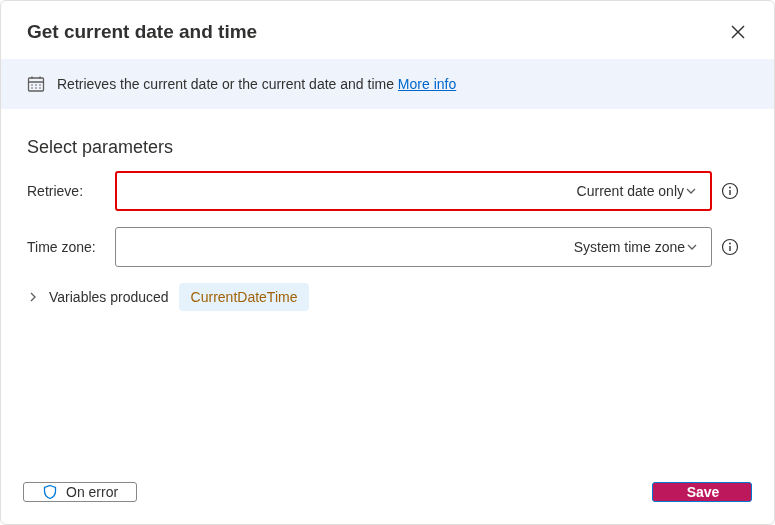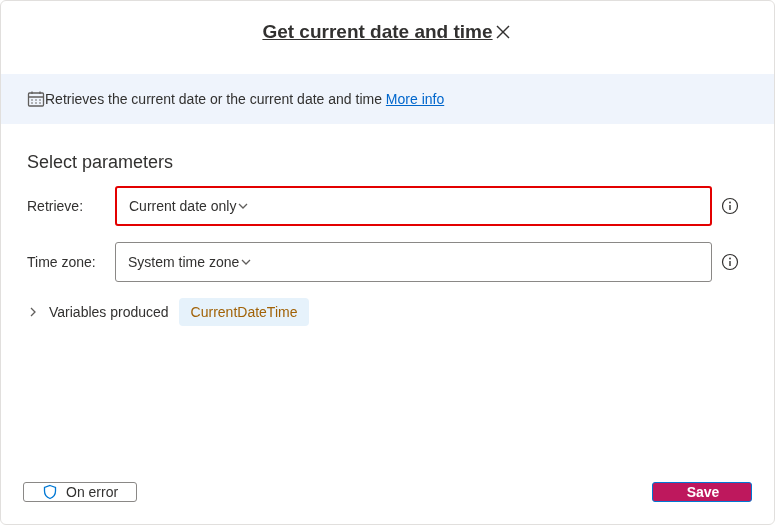--- a/index.html
+++ b/index.html
@@ -12,40 +12,40 @@
     background: #fff;
     border: 1px solid #e1dfdd;
     border-radius: 6px;
     display: flex;
     flex-direction: column;
     overflow: hidden;
   }
   .header {
     display: flex;
     align-items: center;
-    justify-content: center;
-    padding: 20px 26px 31px 26px;
-    text-decoration: underline;
+    justify-content: space-between;
+    padding: 20px 26px 16px 26px;
   }
   .title {
     font-size: 19px;
     font-weight: 600;
     color: #323130;
   }
   .close-btn {
     cursor: pointer;
     width: 20px; height: 20px;
     display: flex; align-items: center; justify-content: center;
     color: #323130;
   }
   .info-banner {
     background: #eff4fc;
     padding: 16px 26px;
     display: flex;
     align-items: center;
+    gap: 12px;
     font-size: 14px;
     color: #323130;
   }
   .info-banner a {
     color: #0066cc;
     text-decoration: underline;
   }
   .cal-icon {
     width: 18px; height: 18px;
     flex-shrink: 0;
@@ -71,21 +71,21 @@
     font-size: 14px;
     color: #323130;
   }
   .select-box {
     flex: 1;
     height: 40px;
     border: 1px solid #8a8886;
     border-radius: 3px;
     display: flex;
     align-items: center;
-    justify-content: flex-start;
+    justify-content: flex-end;
     padding: 0 12px;
     cursor: pointer;
     background: #fff;
   }
   .select-box.highlight {
     border: 2.5px solid #e30000;
   }
   .select-text { color: #323130; }
   .chev { color: #605e5c; }
   .help-icon {

